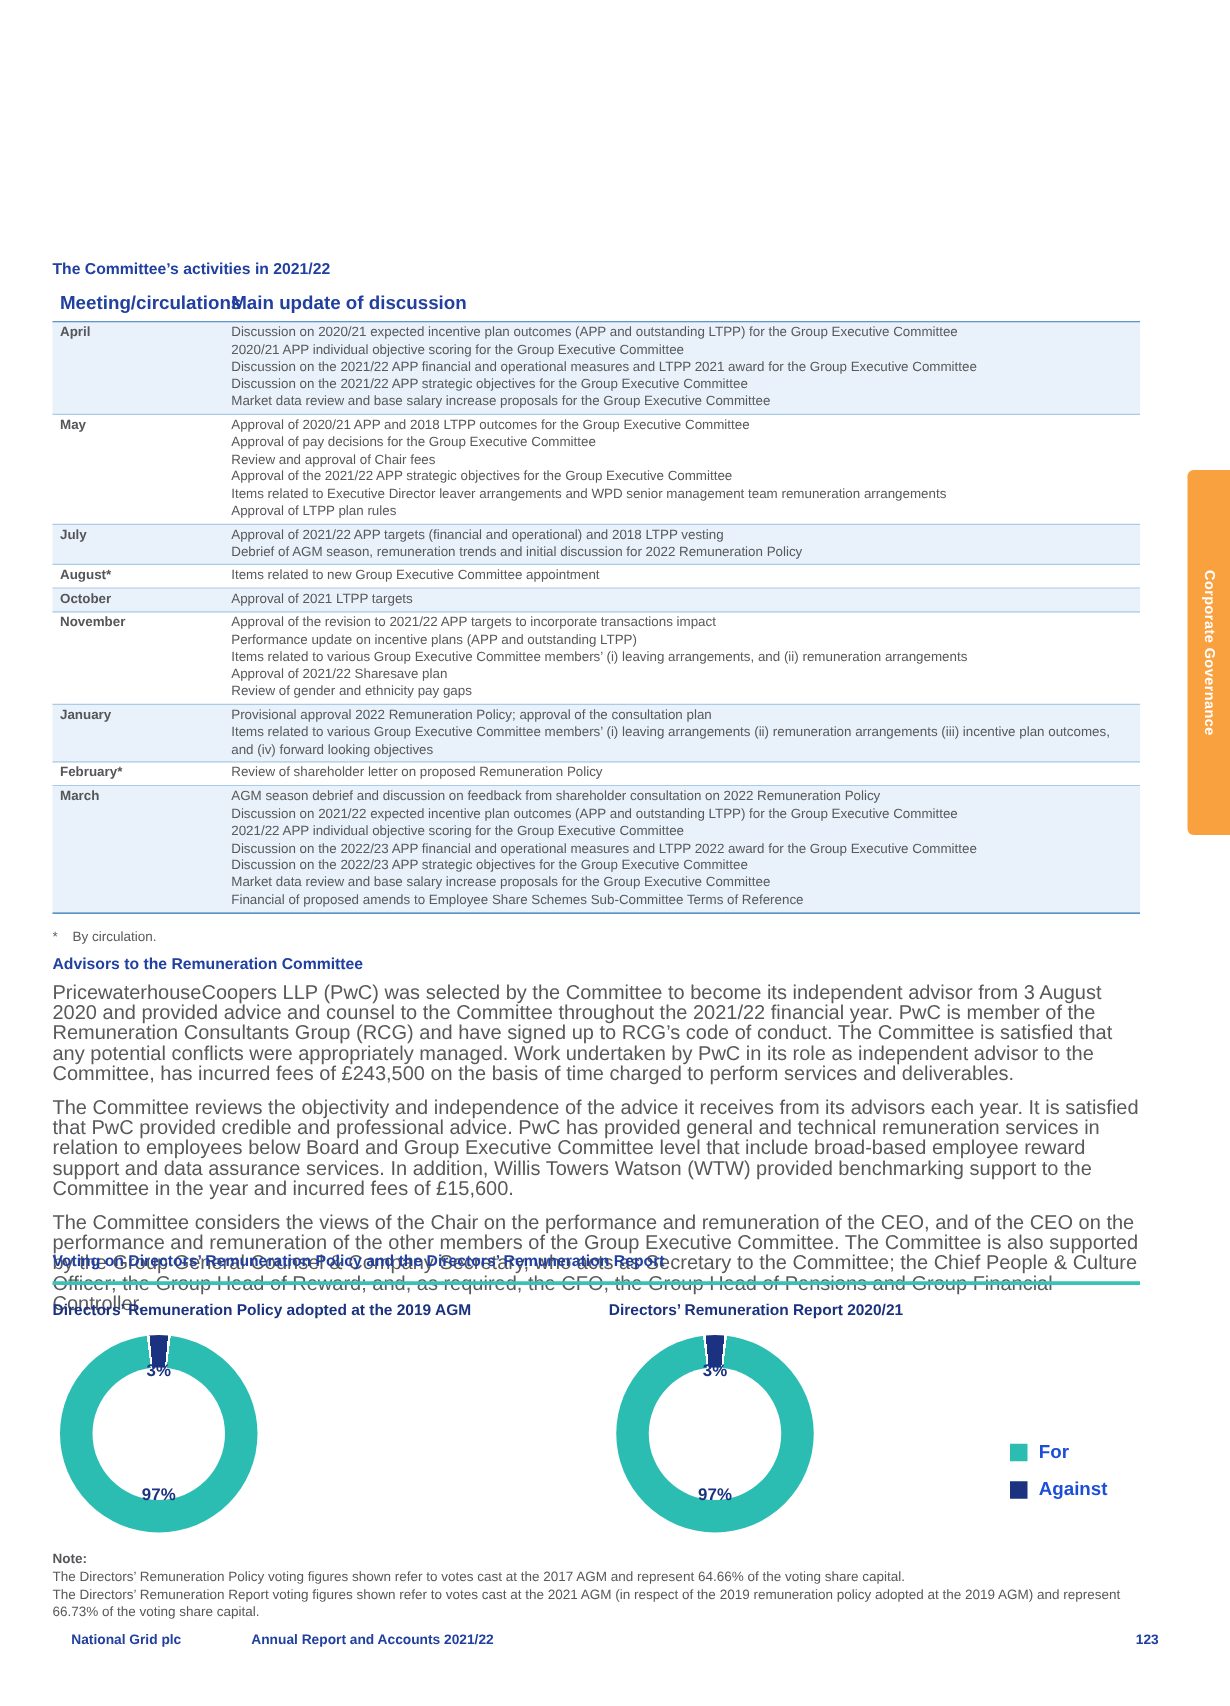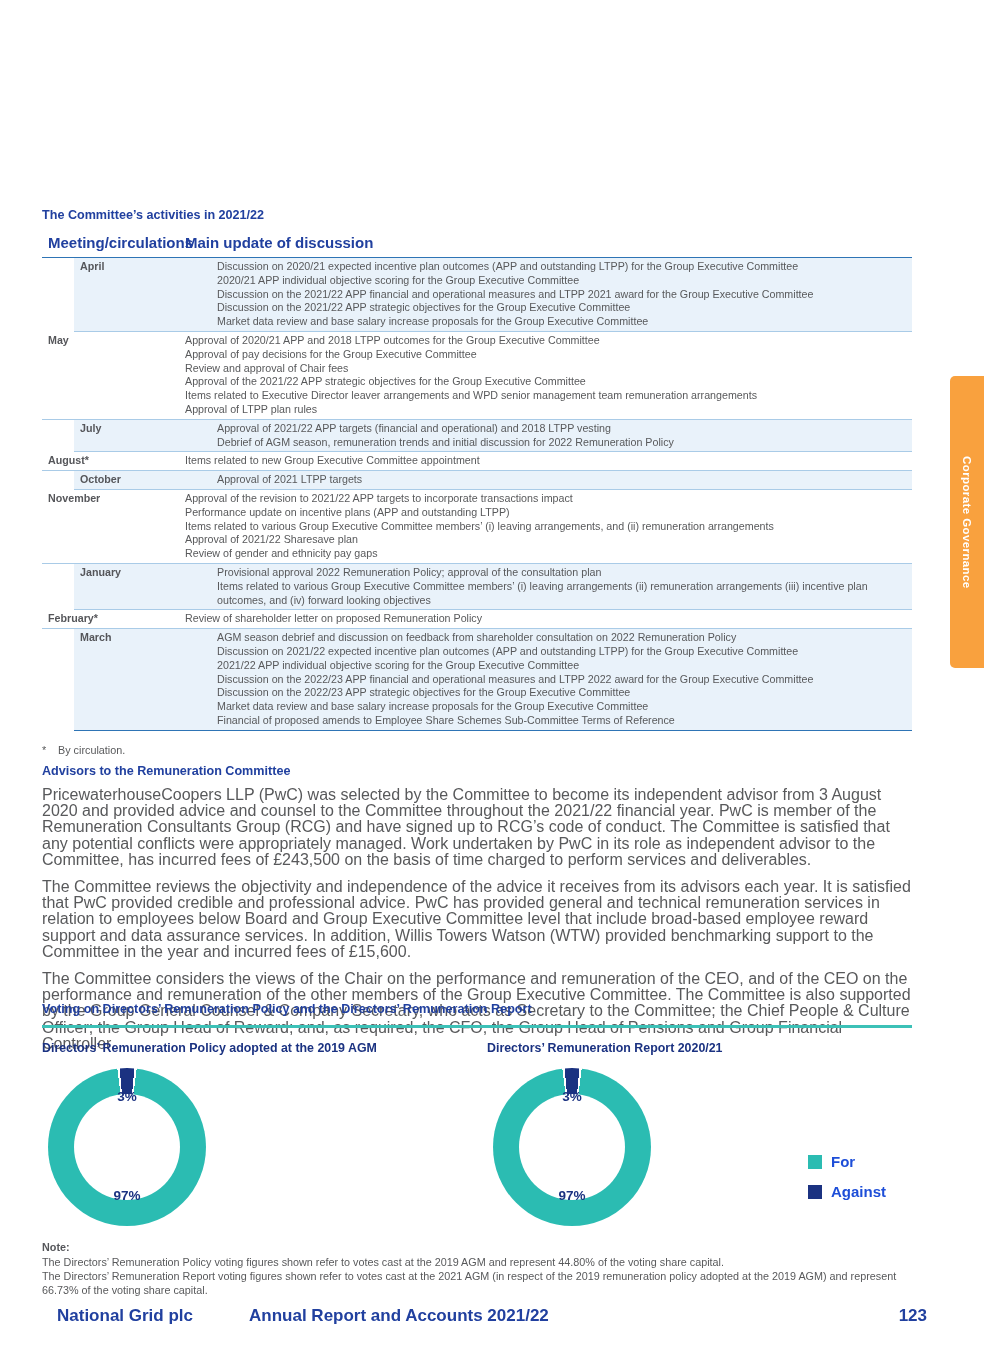--- a/index.html
+++ b/index.html
@@ -16,21 +16,21 @@
   .section-heading {
     margin: 0 0 9px 0; font-size: 12.6px; font-weight: bold; color: #21409f;
   }
 
   
   .thead { display: flex; padding: 3px 0 6px 0; border-bottom: 1px solid #2e74b5; }
   .th { font-size: 15px; font-weight: bold; color: #21409f; }
   .col-month { width: 143px; flex: none; padding-left: 6px; }
   .col-topics { flex: 1; }
   .trow { display: flex; padding: 2px 0; border-bottom: 1px solid #a9cbe7; }
-  .trow.shaded { background: #e9f2fa; margin-left: 32px; }
+  .trow.shaded { background: #e9f2fa; }
   .trow:last-child { border-bottom: 1px solid #2e74b5; }
   .tcell { font-size: 10.7px; line-height: 13.8px; }
   .tcell.month { width: 143px; flex: none; font-weight: bold; padding-left: 6px; color: #55565a; }
   .tcell.topics { flex: 1; padding-right: 4px; }
 
   .footnote { margin-top: 13px; font-size: 10.8px; color: #58595b; }
   .footnote .ast { display: inline-block; width: 16px; }
 
   .body-para { margin: 0 0 11px 0; font-size: 16px; line-height: 16.2px; color: #58595b; }
 
@@ -61,21 +61,21 @@
     border-radius: 5px 0 0 5px; display: flex; align-items: center; justify-content: center;
   }
   .side-tab span {
     writing-mode: vertical-rl; color: #ffffff; font-weight: bold;
     font-size: 11.5px; letter-spacing: 0.4px; white-space: nowrap;
   }
 
   .footer {
     position: absolute; left: 57px; right: 57px; top: 1306px;
     display: flex; align-items: baseline;
-    font-size: 17px; font-weight: bold; color: #21409f;
+    font-size: 11px; font-weight: bold; color: #21409f;
   }
   .f-report { margin-left: 56px; }
   .f-page { margin-left: auto; }
 </style>
 </head>
 <body>
 
 <div class="page">
 
   <section class="content-top">
@@ -208,21 +208,21 @@
           <div class="legend-item">
             <span class="swatch" style="background: rgb(27, 50, 129);"></span>
             <span class="legend-label">Against</span>
           </div>
         </div>
     </div>
 
     <div class="note">
       <div class="note-heading">Note:</div>
       <div>
-          <div class="note-line">The Directors’ Remuneration Policy voting figures shown refer to votes cast at the 2019 AGM and represent 44.80% of the voting share capital.</div>
+          <div class="note-line">The Directors’ Remuneration Policy voting figures shown refer to votes cast at the 2017 AGM and represent 64.66% of the voting share capital.</div>
           <div class="note-line">The Directors’ Remuneration Report voting figures shown refer to votes cast at the 2021 AGM (in respect of the 2019 remuneration policy adopted at the 2019 AGM) and represent 66.73% of the voting share capital.</div>
         </div>
     </div>
   </section>
 
   <div class="side-tab" style="background: rgb(249, 161, 62);">
     <span>Corporate Governance</span>
   </div>
 
   <footer class="footer">

